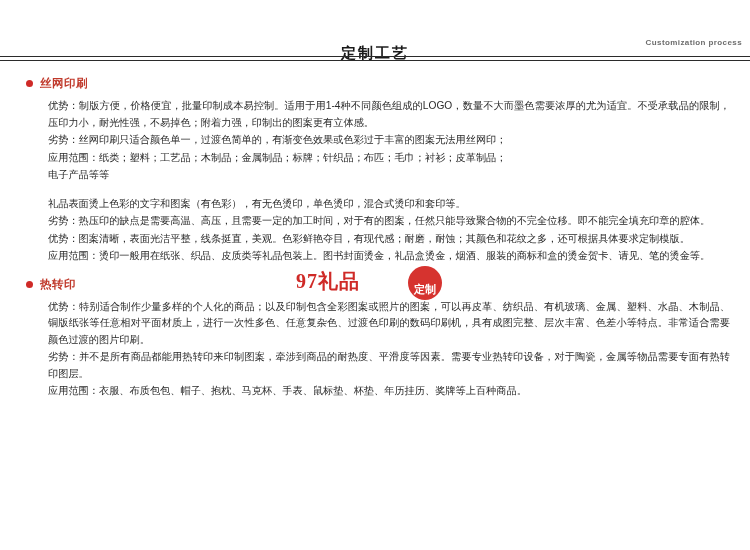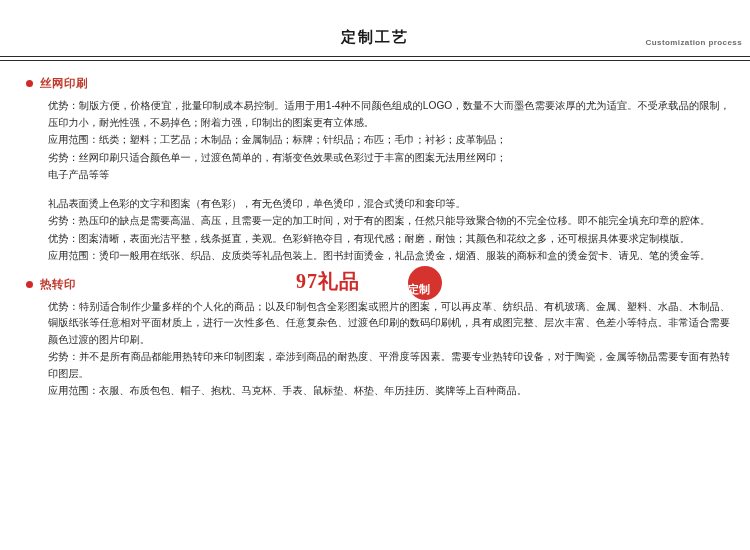--- a/index.html
+++ b/index.html
@@ -23,21 +23,21 @@
     box-sizing: border-box;
   }
 
   
   .header {
     position: relative;
     height: 62px;
   }
   .header-title {
     position: absolute;
-    top: 28px;
+    top: 44px;
     left: 0;
     width: 750px;
     text-align: center;
     font-size: 15px;
     font-weight: bold;
     letter-spacing: 2px;
     color: #1a1a1a;
   }
   .header-sub {
     position: absolute;
@@ -116,21 +116,21 @@
     left: 112px;
     top: -2px;
     width: 34px;
     height: 34px;
     border-radius: 50%;
     background: #d6332f;
     color: #ffffff;
     font-size: 11px;
     line-height: 12px;
     font-weight: bold;
-    text-align: left;
+    text-align: center;
     padding-top: 17px;
     box-sizing: border-box;
     letter-spacing: 0;
   }
 </style>
 </head>
 <body>
 
 <div class="page">
 
@@ -142,22 +142,22 @@
   </div>
 
   <div class="content">
 
     <div class="section">
       <div class="sec-head">
         <span class="bullet"></span>
         <span>丝网印刷</span>
       </div>
       <p class="para">优势：制版方便，价格便宜，批量印制成本易控制。适用于用1-4种不同颜色组成的LOGO，数量不大而墨色需要浓厚的尤为适宜。不受承载品的限制，压印力小，耐光性强，不易掉色；附着力强，印制出的图案更有立体感。</p>
+      <p class="para">劣势：丝网印刷只适合颜色单一，过渡色简单的，有渐变色效果或色彩过于丰富的图案无法用丝网印；</p>
       <p class="para">应用范围：纸类；塑料；工艺品；木制品；金属制品；标牌；针织品；布匹；毛巾；衬衫；皮革制品；</p>
-      <p class="para">劣势：丝网印刷只适合颜色单一，过渡色简单的，有渐变色效果或色彩过于丰富的图案无法用丝网印；</p>
       <p class="para">电子产品等等</p>
     </div>
 
     <div class="section">
       <p class="para">礼品表面烫上色彩的文字和图案（有色彩），有无色烫印，单色烫印，混合式烫印和套印等。</p>
       <p class="para">劣势：热压印的缺点是需要高温、高压，且需要一定的加工时间，对于有的图案，任然只能导致聚合物的不完全位移。即不能完全填充印章的腔体。</p>
       <p class="para">优势：图案清晰，表面光洁平整，线条挺直，美观。色彩鲜艳夺目，有现代感；耐磨，耐蚀；其颜色和花纹之多，还可根据具体要求定制模版。</p>
       <p class="para">应用范围：烫印一般用在纸张、织品、皮质类等礼品包装上。图书封面烫金，礼品盒烫金，烟酒、服装的商标和盒的烫金贺卡、请见、笔的烫金等。</p>
     </div>
 

